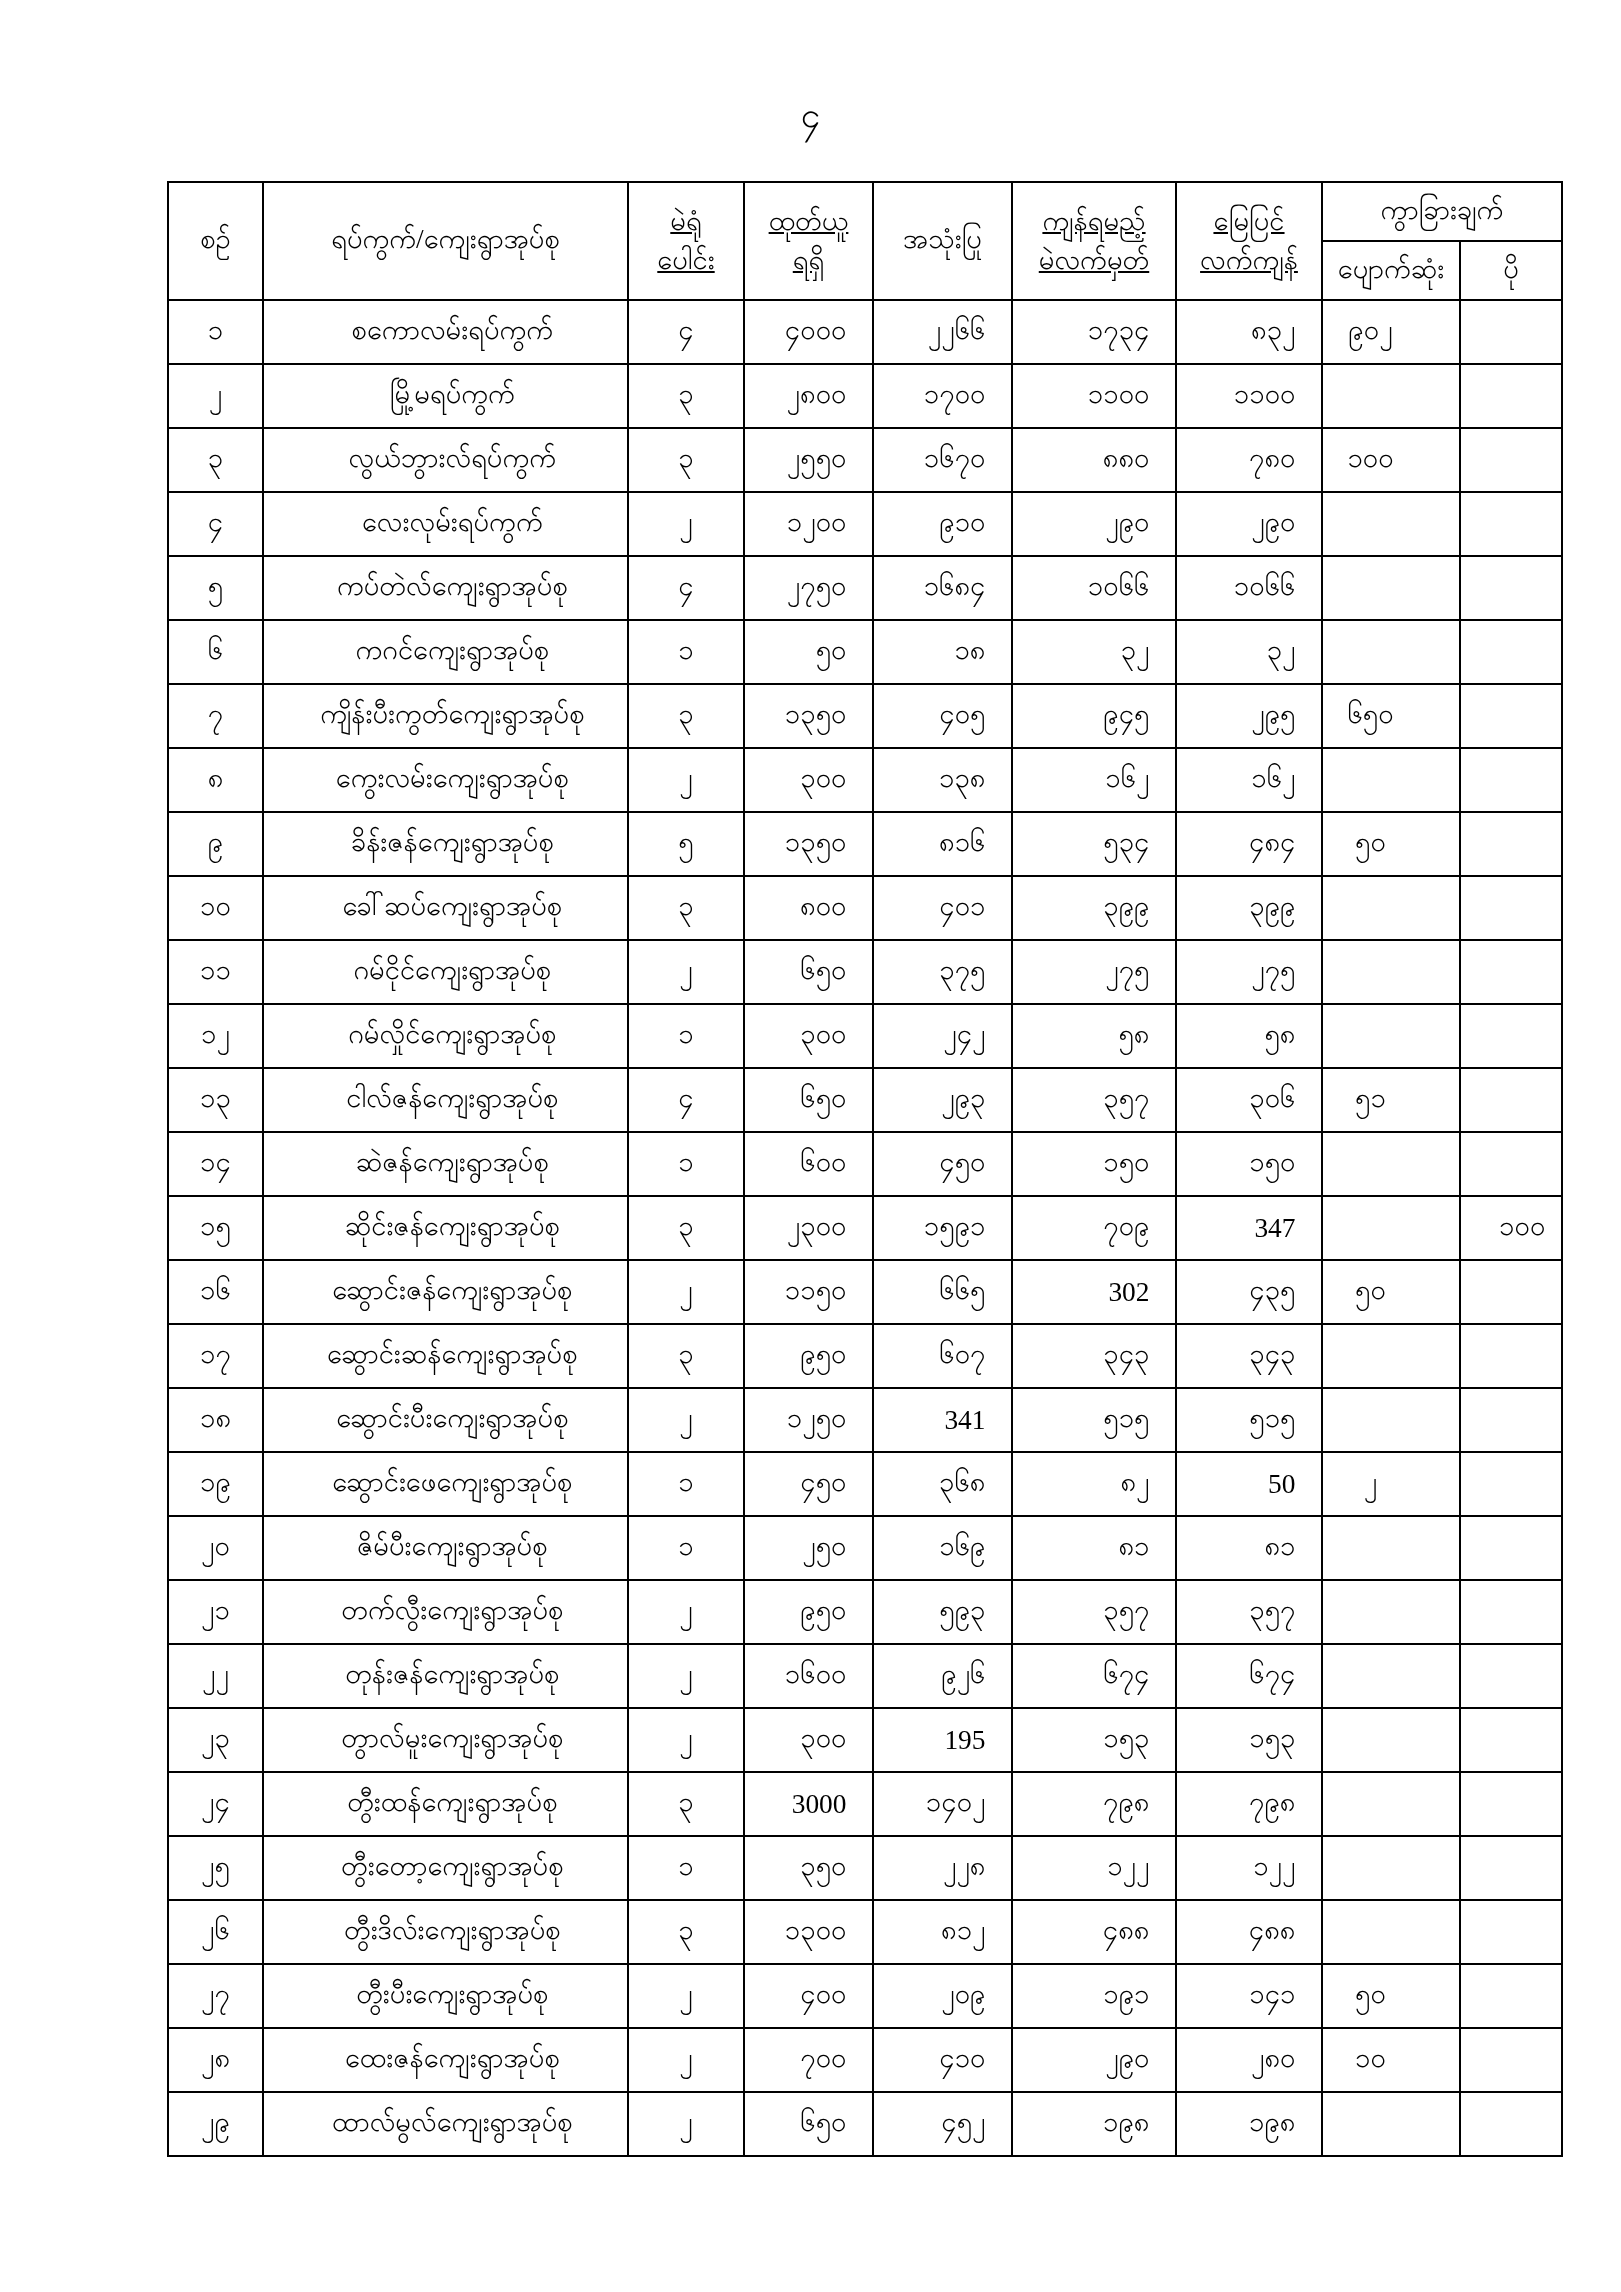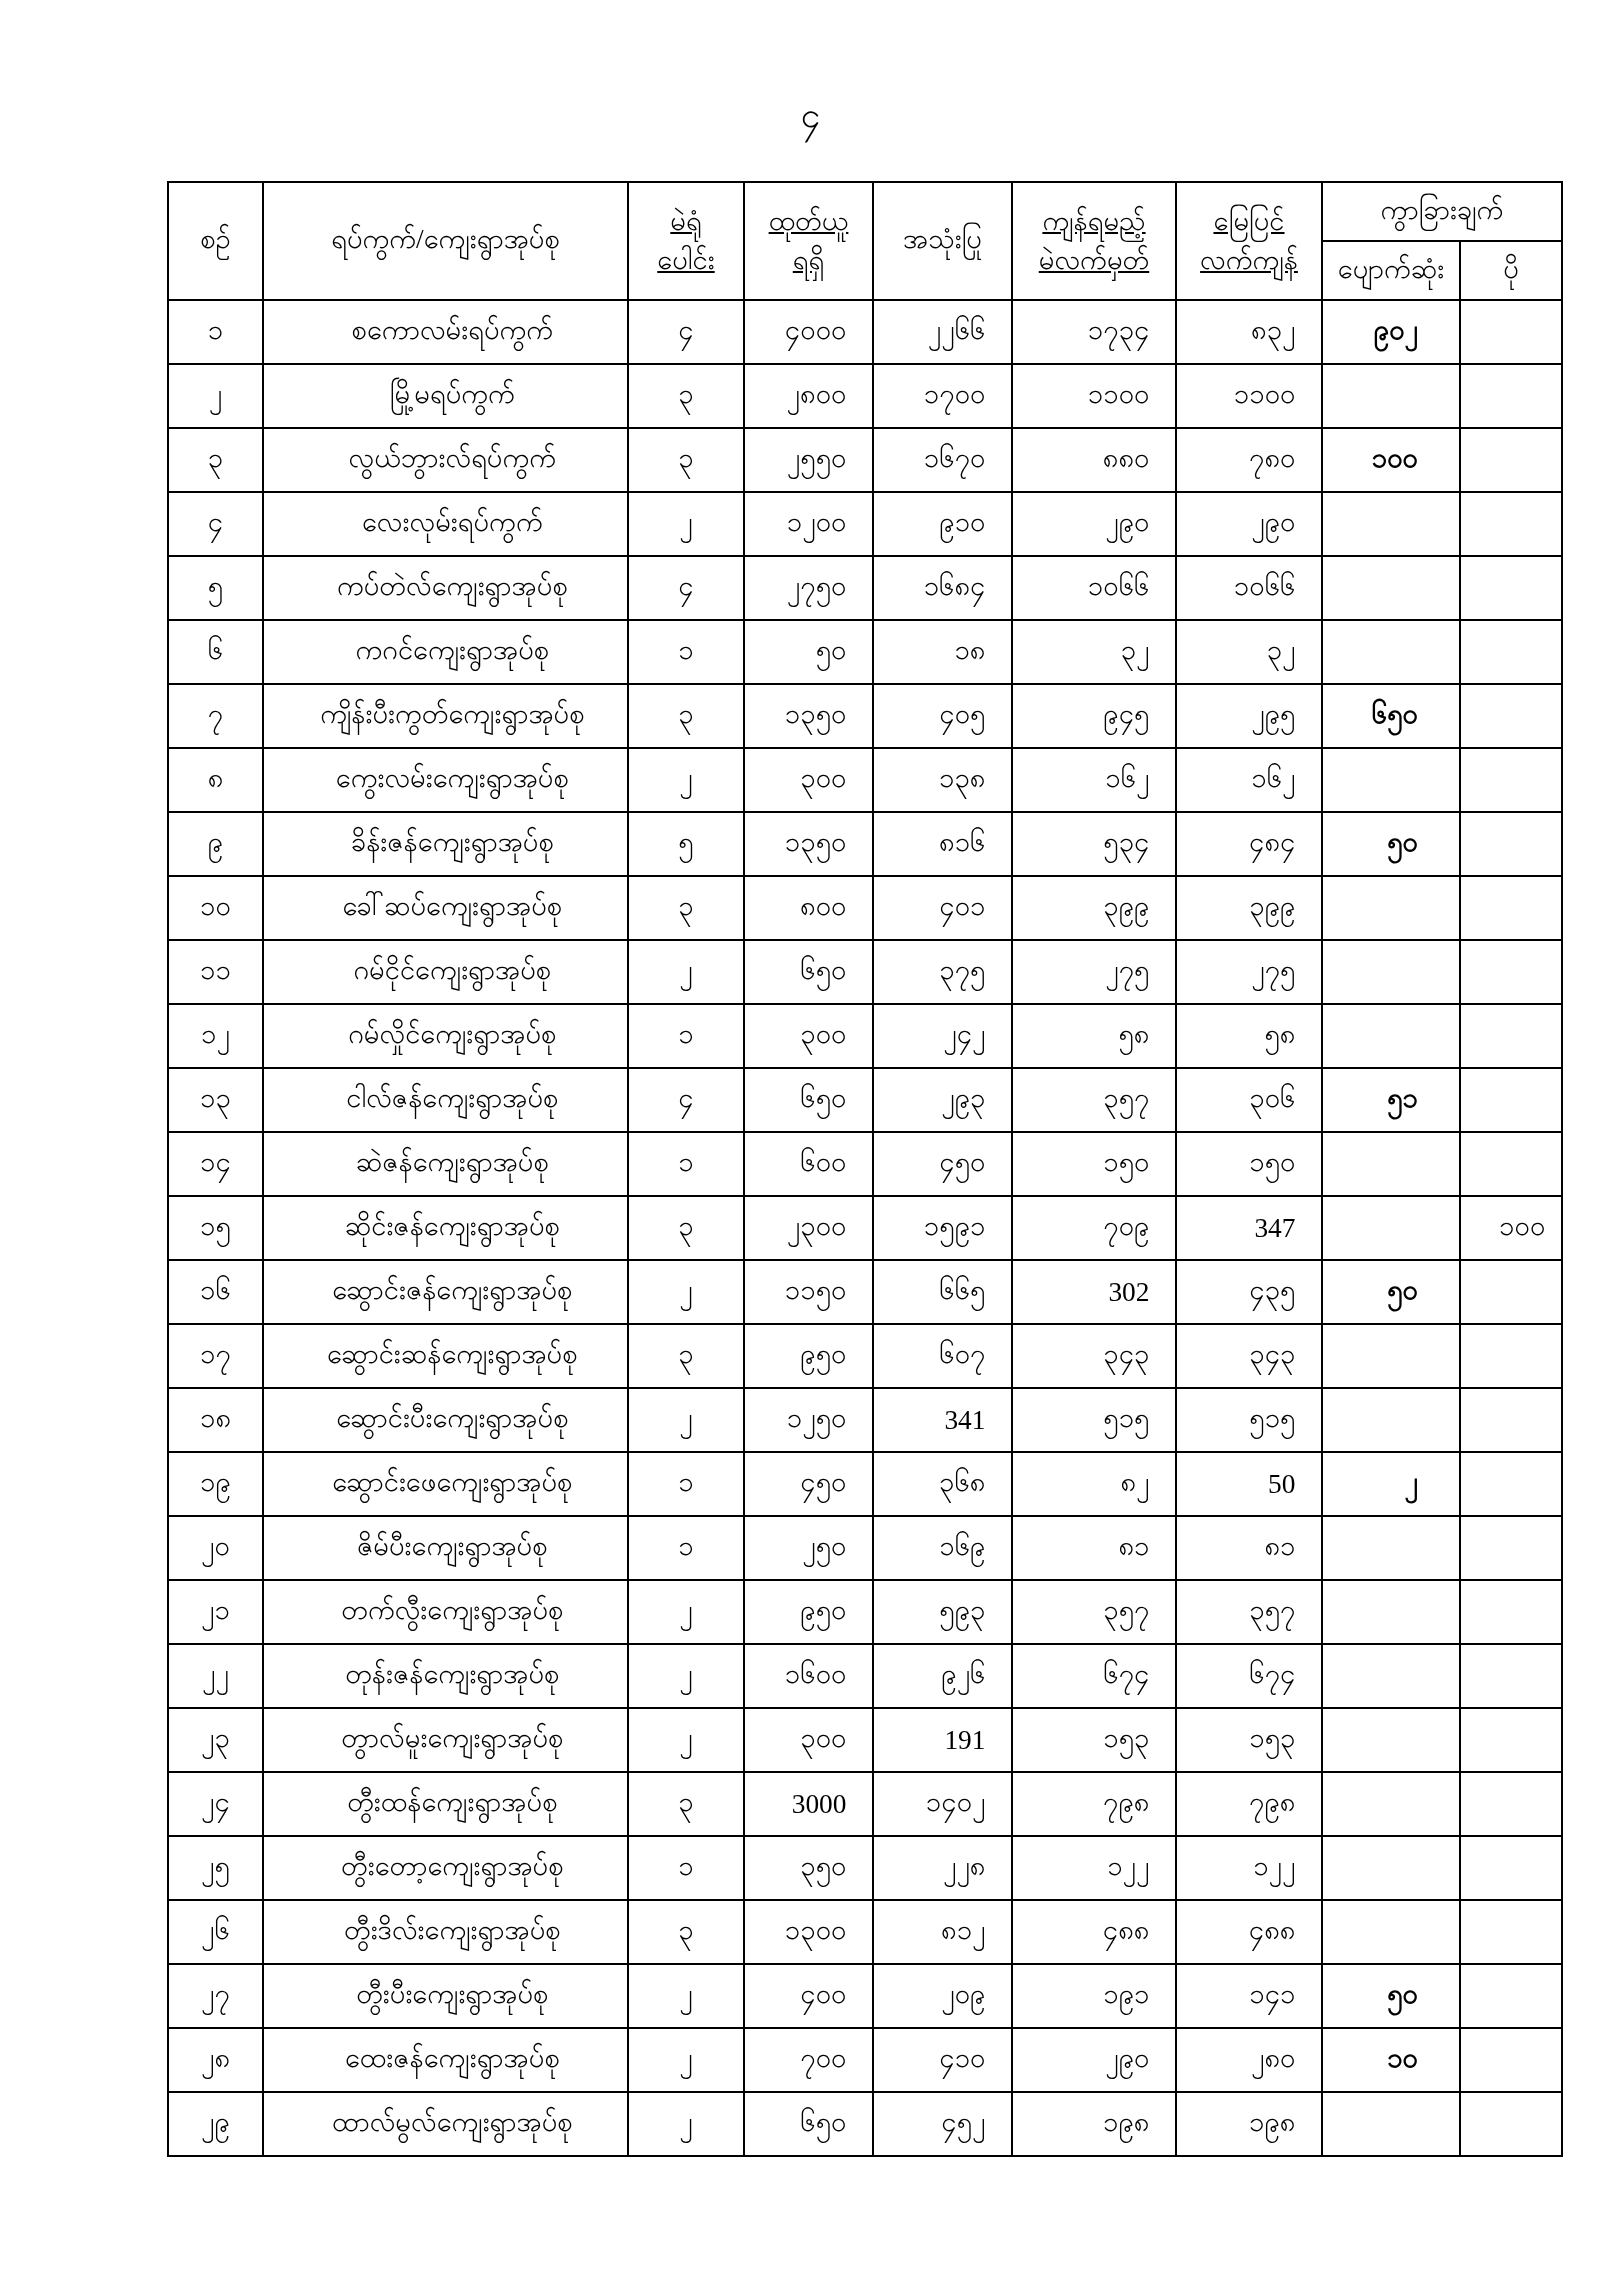--- a/index.html
+++ b/index.html
@@ -56,21 +56,21 @@
   }
   thead tr.hrow1 th { border-bottom-width: 2px; }
   thead th.deep { border-bottom-width: 2.9px; }
   th .l { display: block; line-height: 39px; text-decoration: underline; }
   tbody td { height: 62px; }
   tbody tr td { border-bottom-width: 2px; }
   .col-no     { text-align: center; }
   .col-name   { text-align: center; padding-left: 13.7px; }
   .col-center { text-align: center; }
   .col-num    { text-align: right; padding-right: 25.5px; }
-  .col-lost   { text-align: right; padding-right: 41px; font-weight: bold; }
+  .col-lost   { text-align: center; padding-right: 41px; }
   .col-extra  { text-align: right; padding-right: 15.7px; }
 </style>
 </head>
 <body>
 
 <div class="page-number">၄</div>
 
 <table class="ballot-table">
   <colgroup>
     <col class="c0">
@@ -352,21 +352,21 @@
         <td class="col-num">၆၇၄</td>
         <td class="col-num">၆၇၄</td>
         <td class="col-lost"></td>
         <td class="col-extra"></td>
       </tr>
       <tr>
         <td class="col-no">၂၃</td>
         <td class="col-name">တွာလ်မူးကျေးရွာအုပ်စု</td>
         <td class="col-center">၂</td>
         <td class="col-num">၃၀၀</td>
-        <td class="col-num">191</td>
+        <td class="col-num">195</td>
         <td class="col-num">၁၅၃</td>
         <td class="col-num">၁၅၃</td>
         <td class="col-lost"></td>
         <td class="col-extra"></td>
       </tr>
       <tr>
         <td class="col-no">၂၄</td>
         <td class="col-name">တွီးထန်ကျေးရွာအုပ်စု</td>
         <td class="col-center">၃</td>
         <td class="col-num">3000</td>

